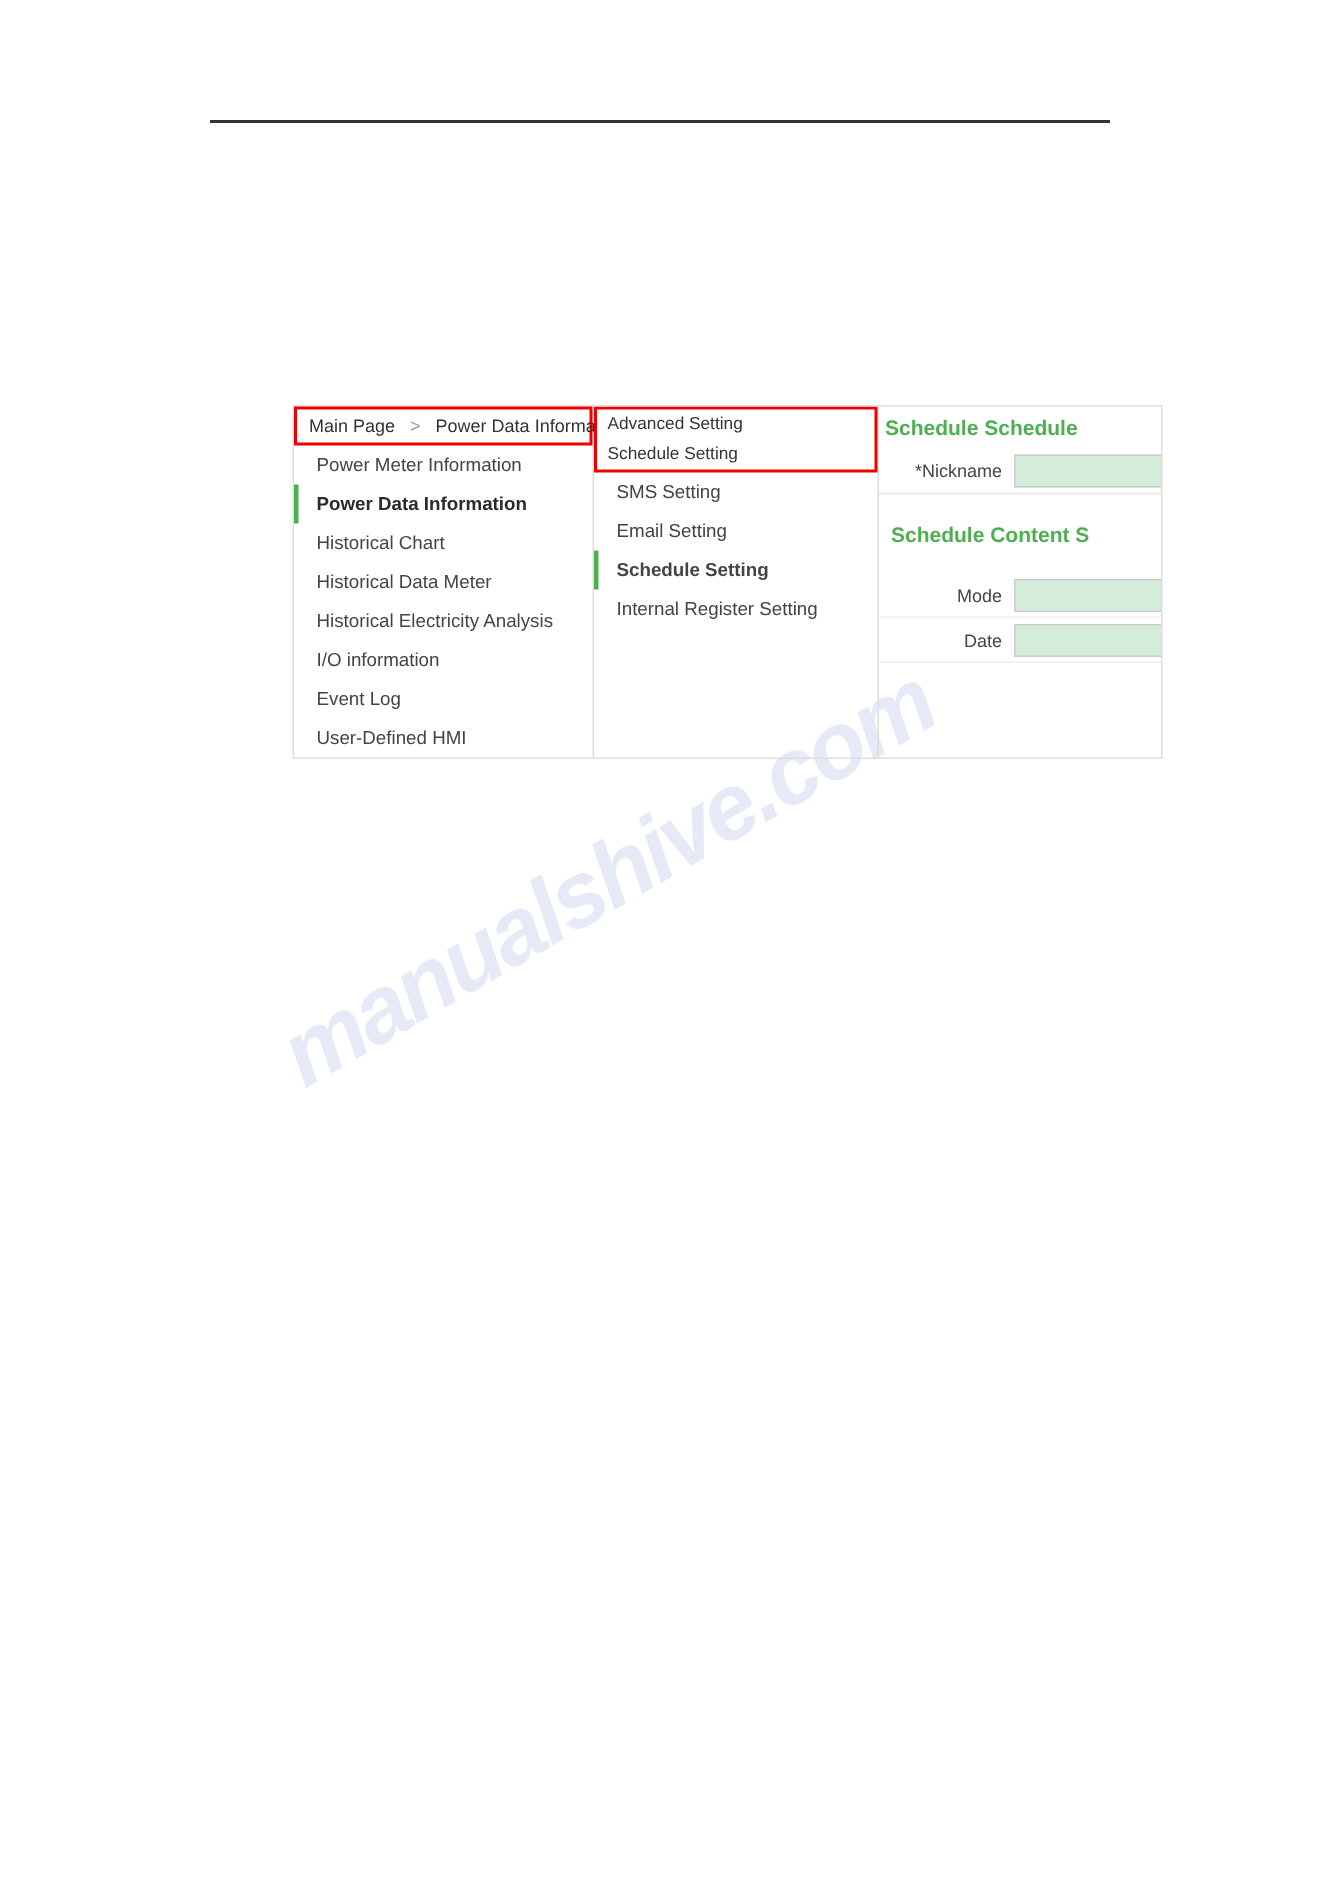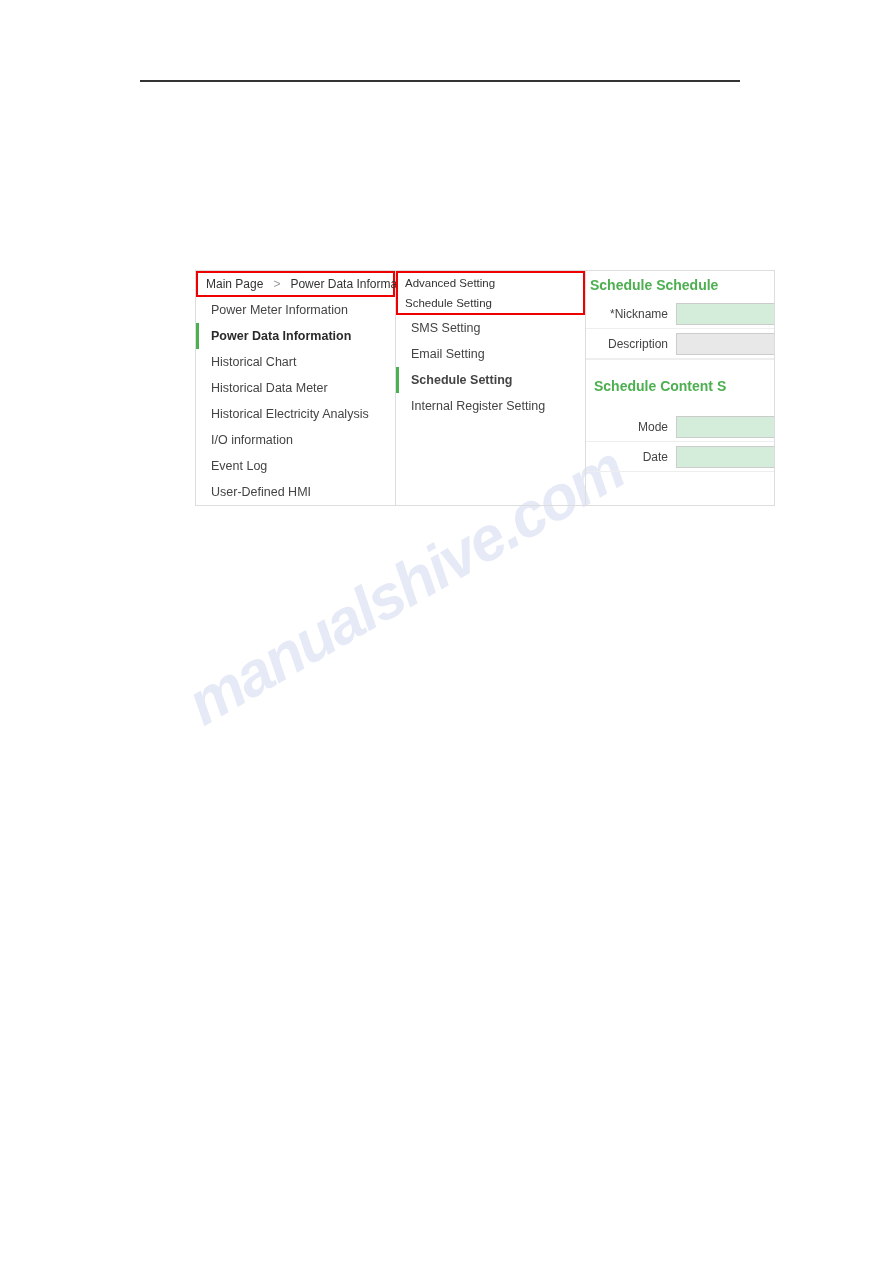--- a/index.html
+++ b/index.html
@@ -256,24 +256,20 @@
       </div>
 
       <div class="far-right-panel">
         <div class="schedule-title">Schedule Schedule</div>
 
         <div class="form-row">
           <span class="form-label">*Nickname</span>
           <input class="form-input" type="text" style="">
         </div>
 
-        <div class="form-row">
-          <span class="form-label">Description</span>
-          <input class="form-input-gray" type="text" style="">
-        </div>
 
         <div class="schedule-content-title">Schedule Content S</div>
 
         <div class="form-row">
           <span class="form-label">Mode</span>
           <input class="form-input" type="text" style="">
         </div>
 
         <div class="form-row">
           <span class="form-label">Date</span>

